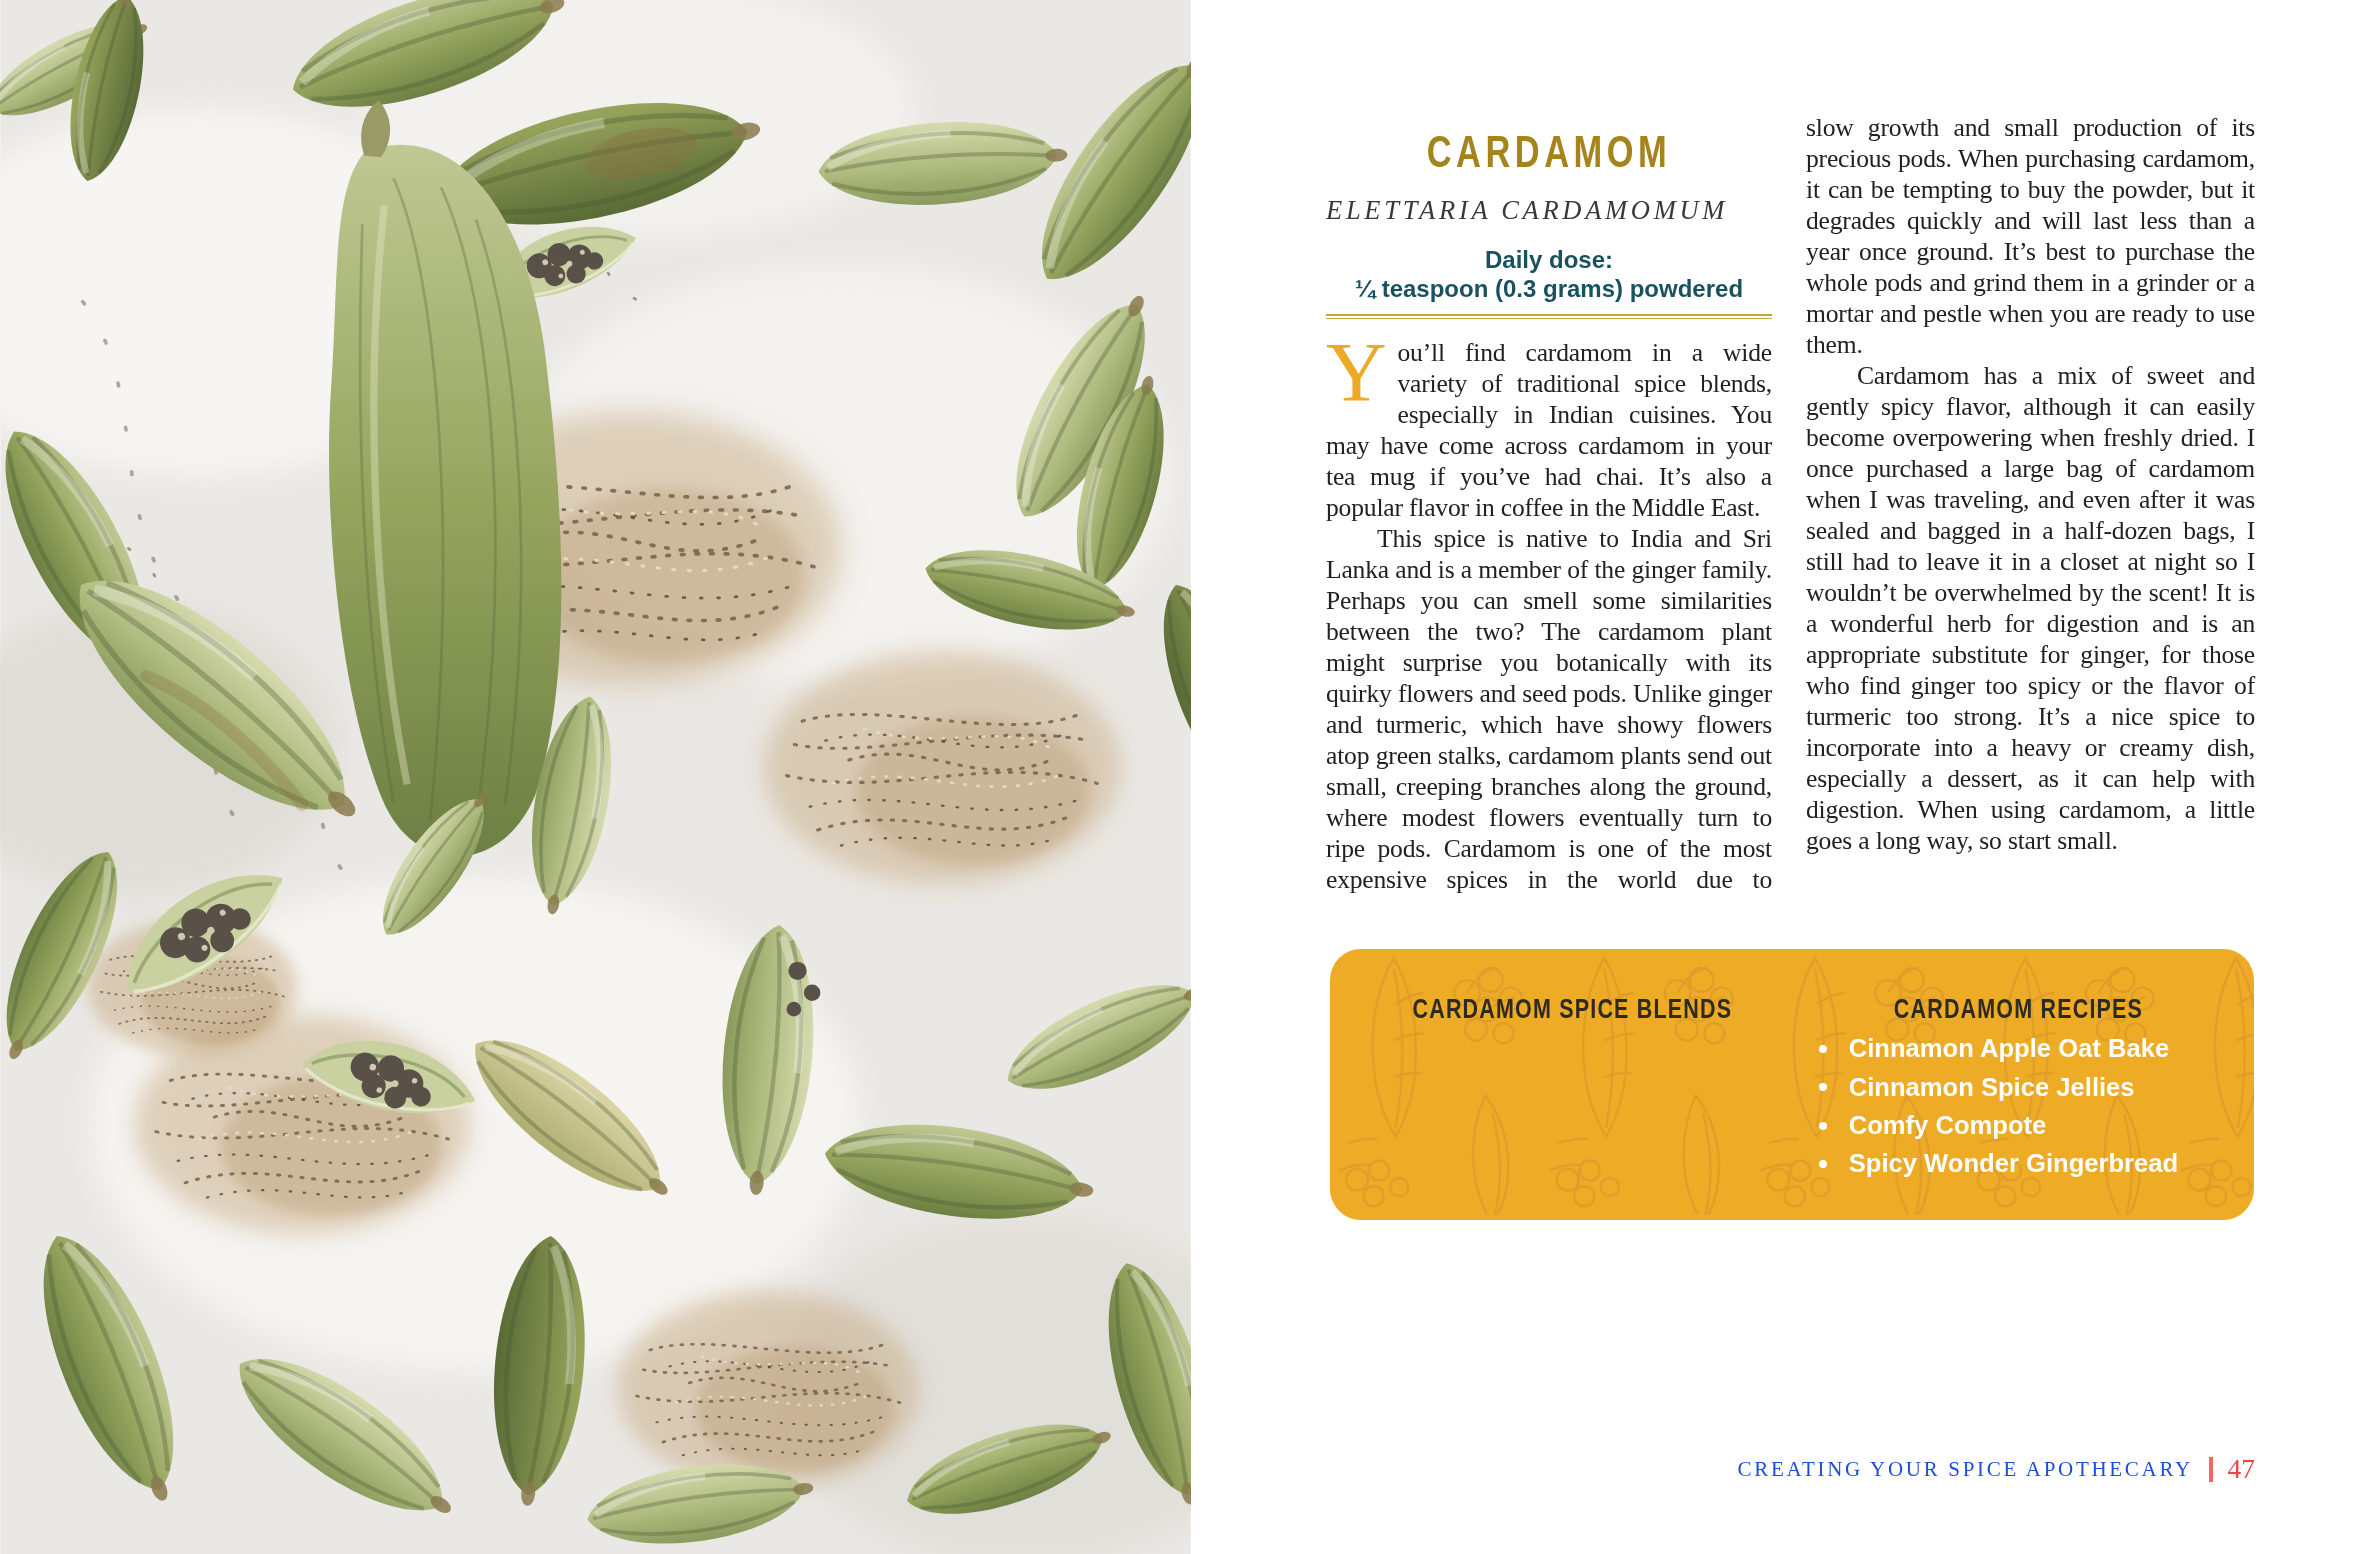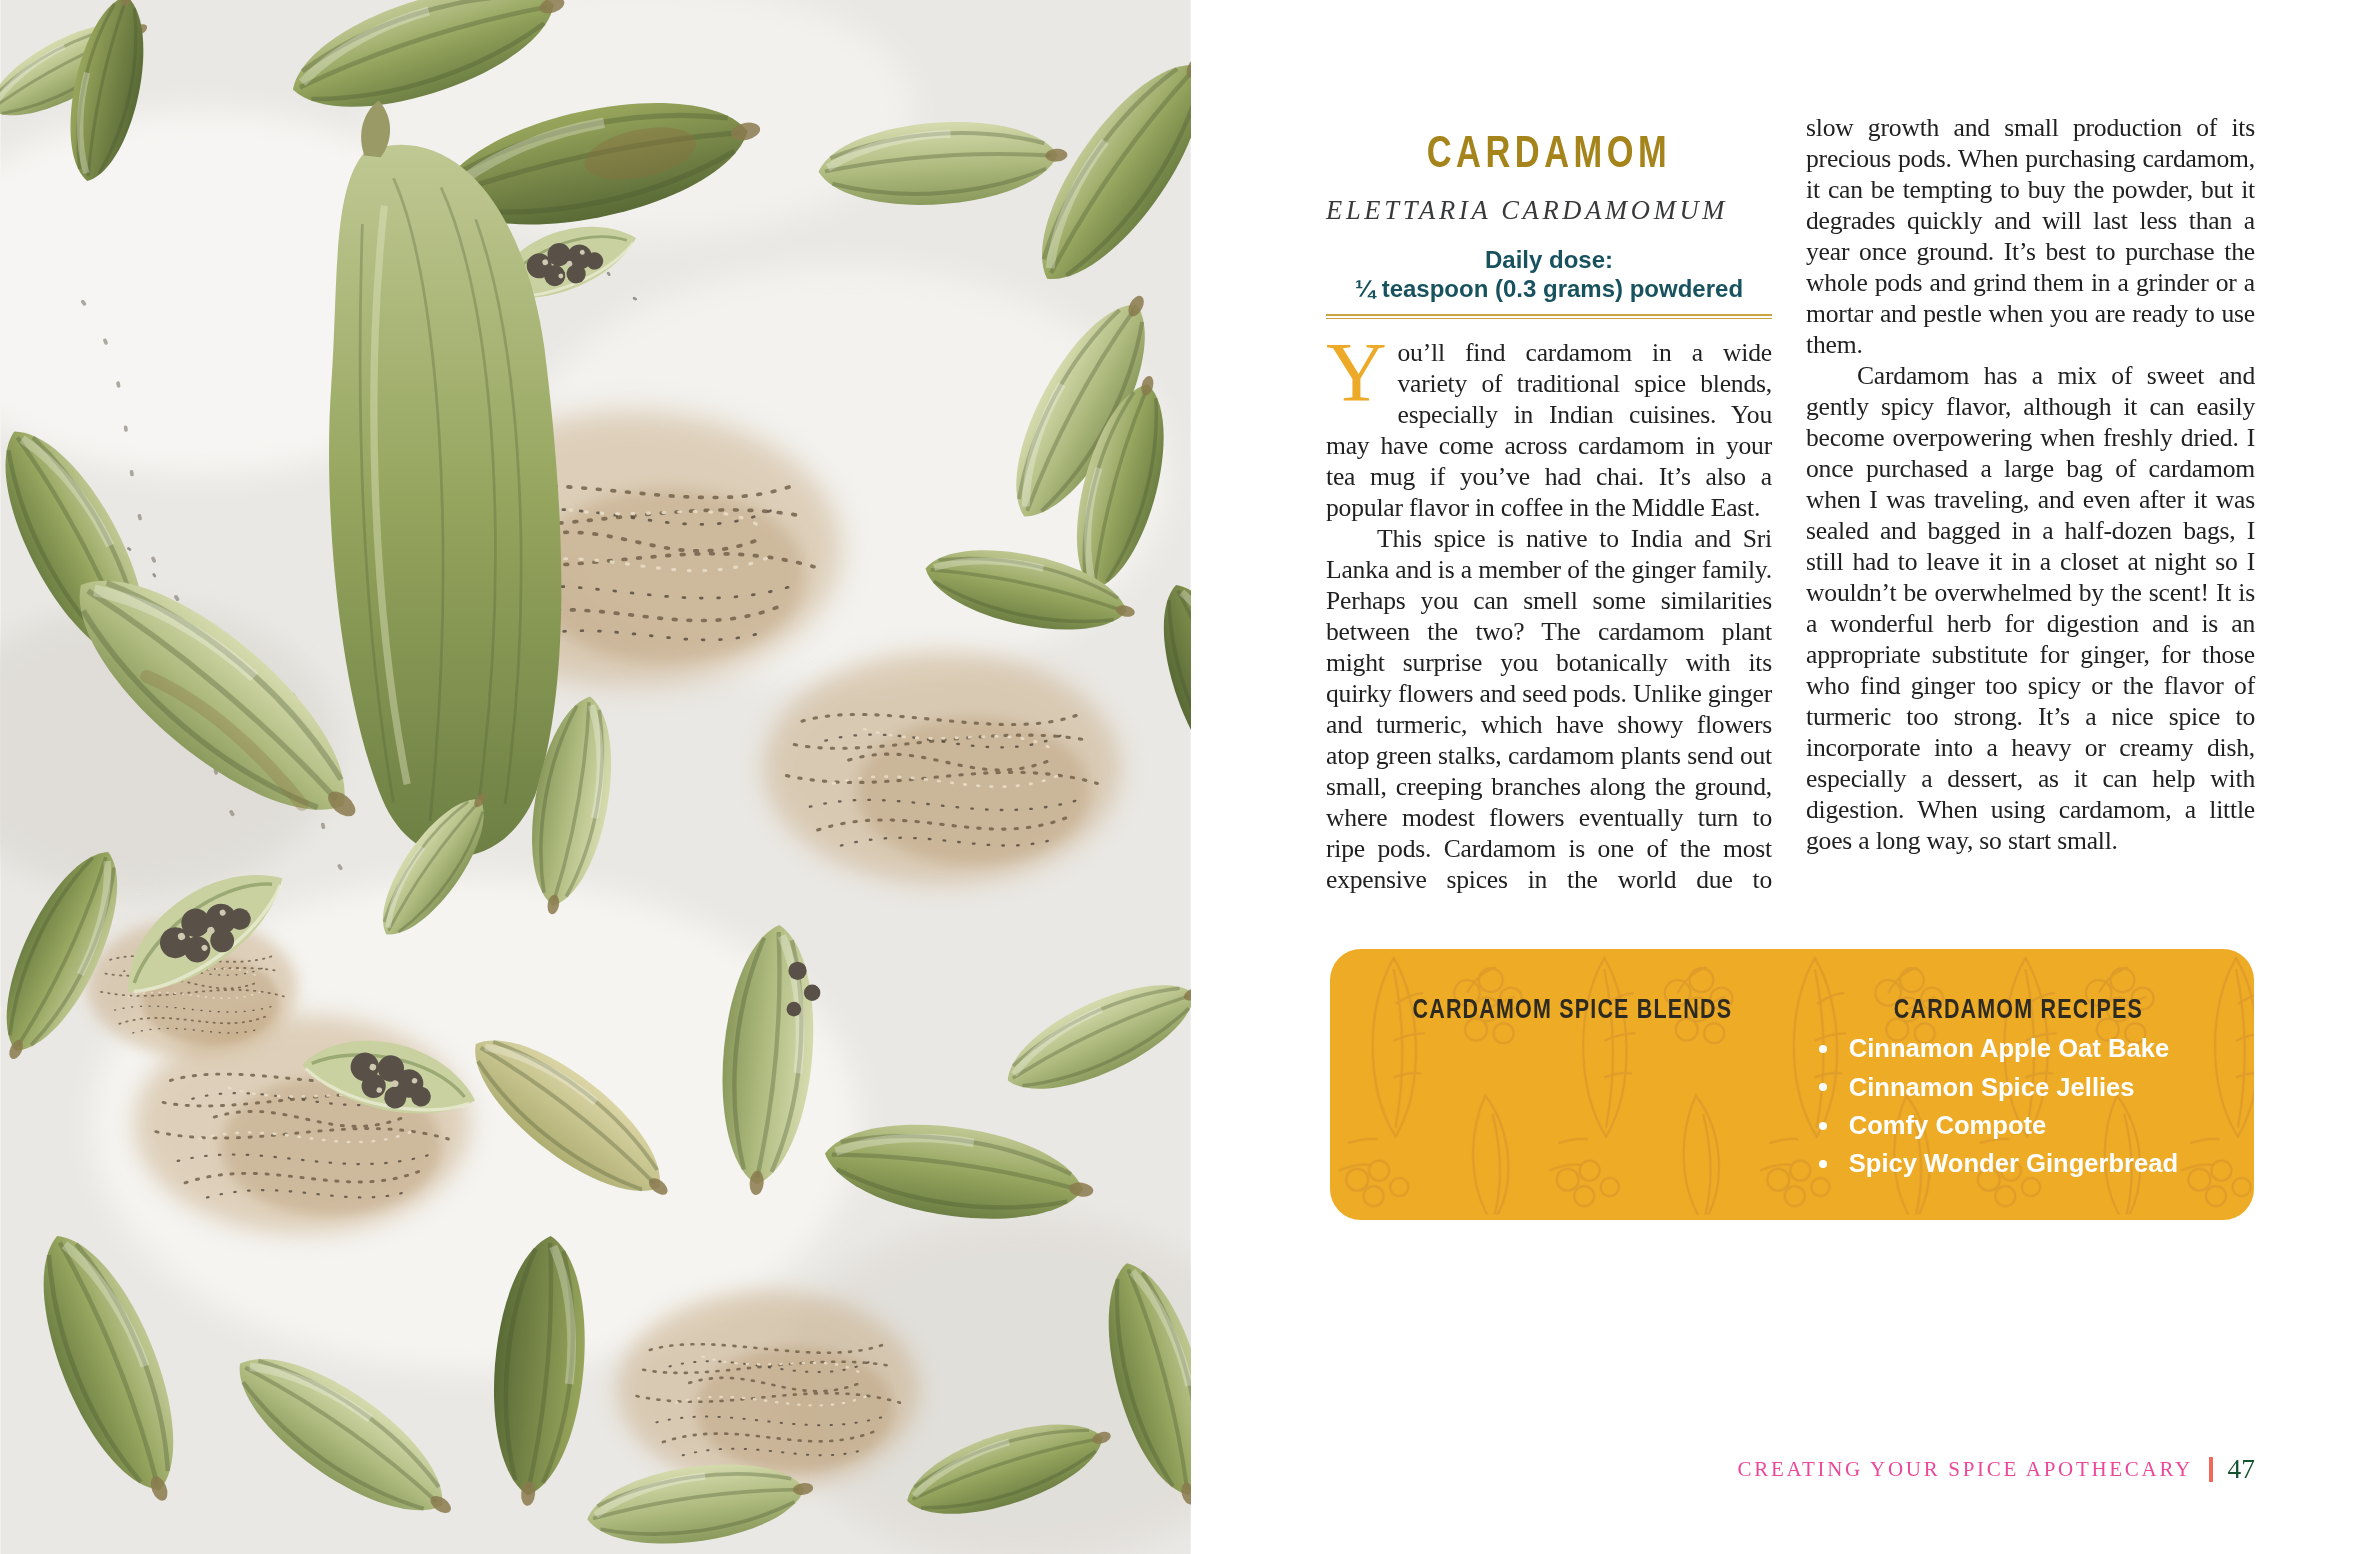--- a/index.html
+++ b/index.html
@@ -45,23 +45,23 @@
               line-height:27.4px;letter-spacing:1.4px;color:#2d2a21;transform:scale(.84,1.06);
               transform-origin:left top;white-space:nowrap;}
   .callout ul{list-style:none;margin:12.8px 0 0 0;padding:0;}
   .callout li{display:flex;align-items:baseline;margin:0 0 11px 0;font-family:"Liberation Sans",sans-serif;
               font-weight:700;font-size:25.6px;line-height:27.4px;color:#ffffff;white-space:nowrap;}
   .bullet{flex:0 0 auto;width:8.2px;height:8.2px;border-radius:50%;background:#ffffff;
           margin:0 22px 0 5.5px;align-self:center;}
 
   
   .footer{position:absolute;top:1454px;right:123px;display:flex;align-items:center;}
-  .running{font-size:21px;letter-spacing:2.7px;color:#ec4899;line-height:27.4px;}
+  .running{font-size:21px;letter-spacing:2.7px;color:#1d4ed8;line-height:27.4px;}
   .fdivider{width:3.7px;height:25.6px;background:#f2695b;margin:0 14.6px 0 16.5px;}
-  .pagenum{font-size:27.4px;color:#14532d;}
+  .pagenum{font-size:27.4px;color:#ef4444;}
 </style>
 </head>
 <body>
 
 <div class="spread">
 
   <div class="photo">
     <svg width="1191" height="1554" viewBox="0 0 1302 1700" xmlns="http://www.w3.org/2000/svg">
       <defs>
         <linearGradient id="gA" x1="0" y1="0" x2="0" y2="1">

